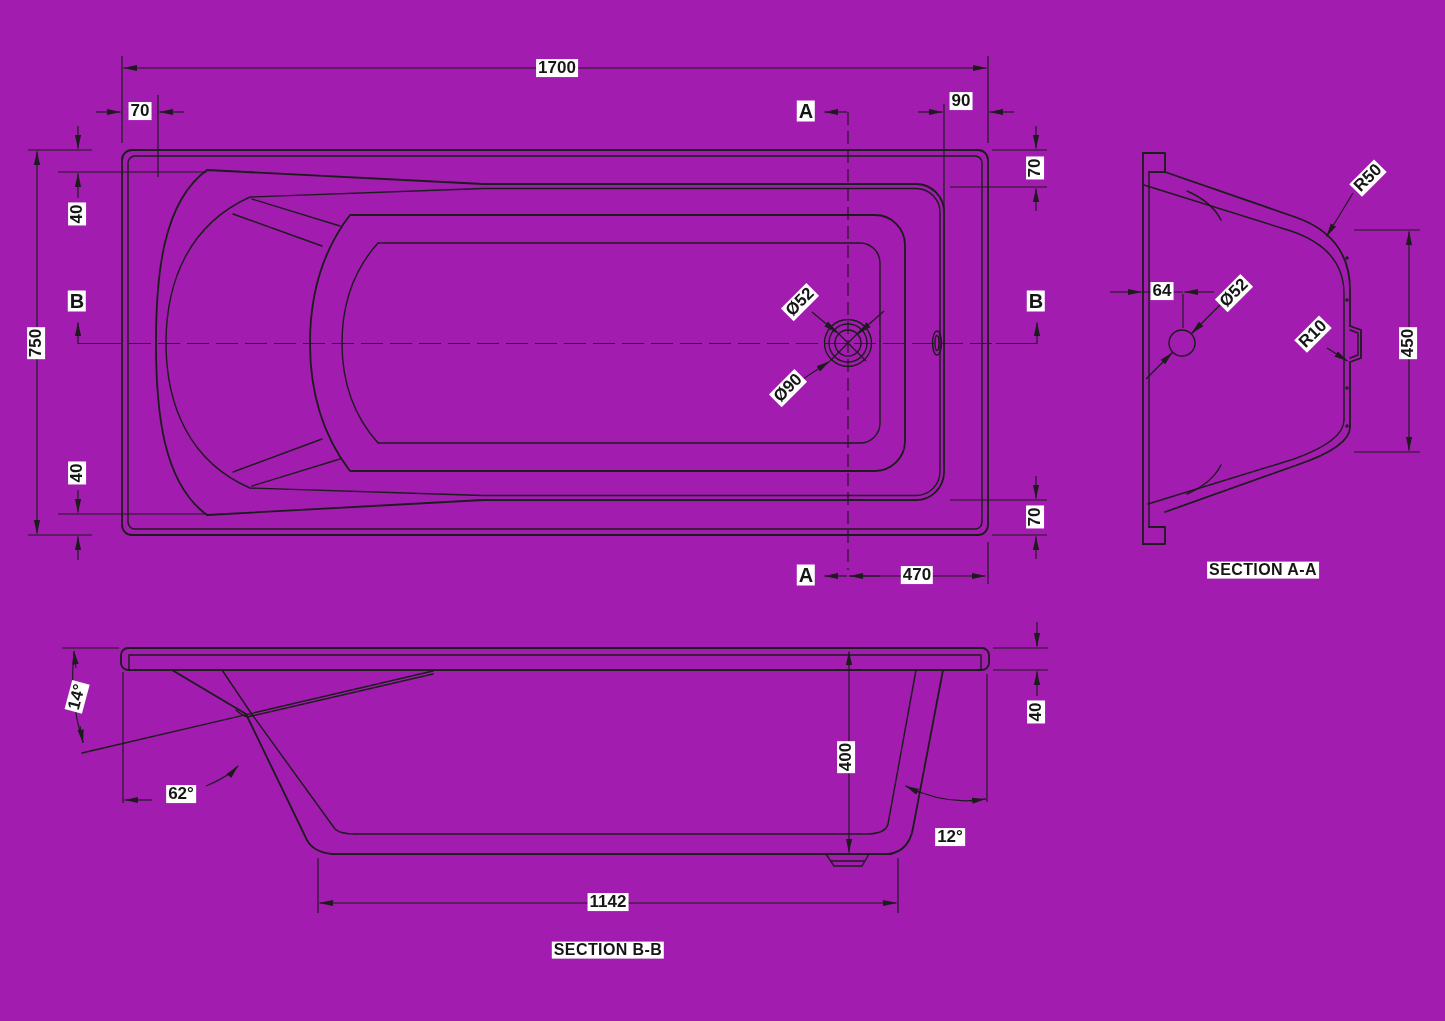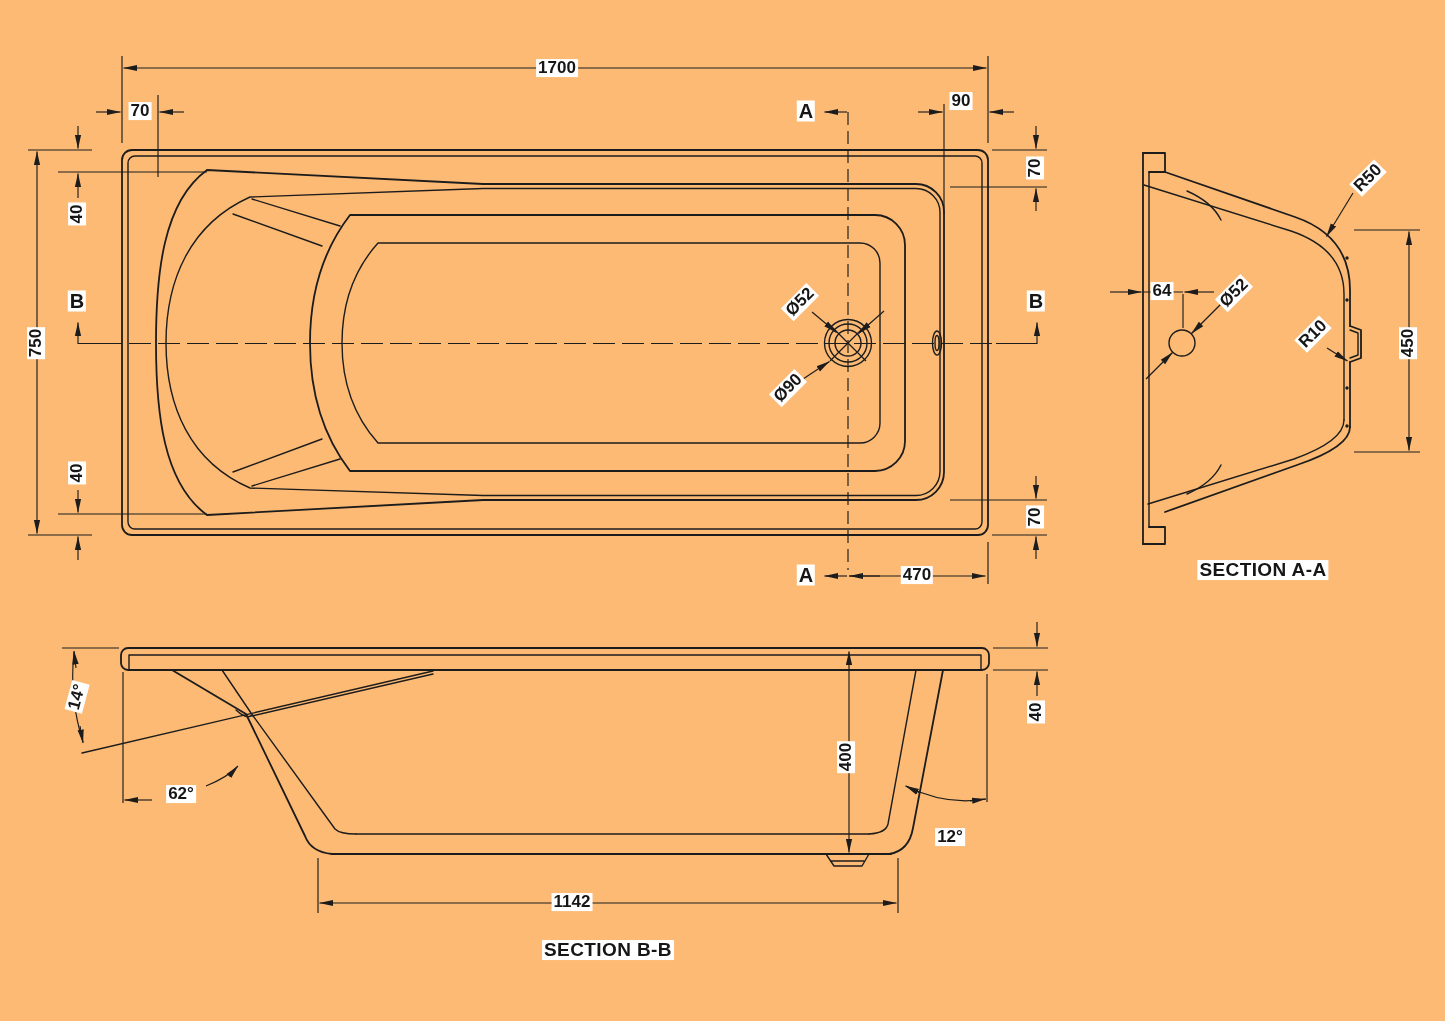--- a/index.html
+++ b/index.html
@@ -1,30 +1,30 @@
 <!DOCTYPE html>
 <html><head>
 <meta charset="utf-8">
 <style>
   html,body{margin:0;padding:0;background:#fff}
-  #stage{position:relative;width:1445px;height:1021px;background:#fdba74;overflow:hidden;
+  #stage{position:relative;width:1445px;height:1021px;background:#a21caf;overflow:hidden;
          font-family:"Liberation Sans",sans-serif}
   #stage svg{position:absolute;left:0;top:0}
   .geo{stroke:#1c1c1c;stroke-width:1.8;fill:none;stroke-linejoin:round;stroke-linecap:round}
   .thin{stroke-width:1.4}
   .dim{stroke:#1c1c1c;stroke-width:1.15;fill:none;stroke-linecap:butt}
   .arr{marker-end:url(#ah)}
   .dot{fill:#1c1c1c;stroke:none}
   .lbl{position:absolute;transform:translate(-50%,-50%);font:700 17px "Liberation Sans",sans-serif;
        color:#161616;background:#fff;padding:0 2px;line-height:1.05;white-space:nowrap;z-index:3}
   .r90{transform:translate(-50%,-50%) rotate(-90deg)}
   .r45{transform:translate(-50%,-50%) rotate(-45deg)}
   .r75{transform:translate(-50%,-50%) rotate(-75deg)}
   .big{font-size:20px}
-  .title{font-size:19px;letter-spacing:.4px}
+  .title{font-size:16px;letter-spacing:.4px}
 </style>
 </head>
 <body>
 
 <div id="stage">
 
 <svg width="1445" height="1021" viewBox="0 0 1445 1021">
   <defs>
     <marker id="ah" viewBox="0 0 14 8" refX="13.5" refY="4" markerWidth="14" markerHeight="8" orient="auto" markerUnits="userSpaceOnUse">
       <path d="M13.8,4 L0,0.9 L0,7.1 Z" fill="#1c1c1c"></path>
@@ -227,16 +227,16 @@
   <span class="lbl r45" style="left:1234px;top:293px">Ø52</span>
   <span class="lbl r45" style="left:1313px;top:334px">R10</span>
   <span class="lbl r90" style="left:1408px;top:343px">450</span>
   <span class="lbl title" style="left:1263px;top:570px">SECTION A-A</span>
 
   <span class="lbl r75" style="left:77px;top:697px">14°</span>
   <span class="lbl" style="left:181px;top:794px">62°</span>
   <span class="lbl" style="left:950px;top:837px">12°</span>
   <span class="lbl r90" style="left:846px;top:757px">400</span>
   <span class="lbl r90" style="left:1036px;top:712px">40</span>
-  <span class="lbl" style="left:572px;top:902px">1142</span>
+  <span class="lbl" style="left:608px;top:902px">1142</span>
   <span class="lbl title" style="left:608px;top:950px">SECTION B-B</span>
 
 </div>
 
 </body></html>

